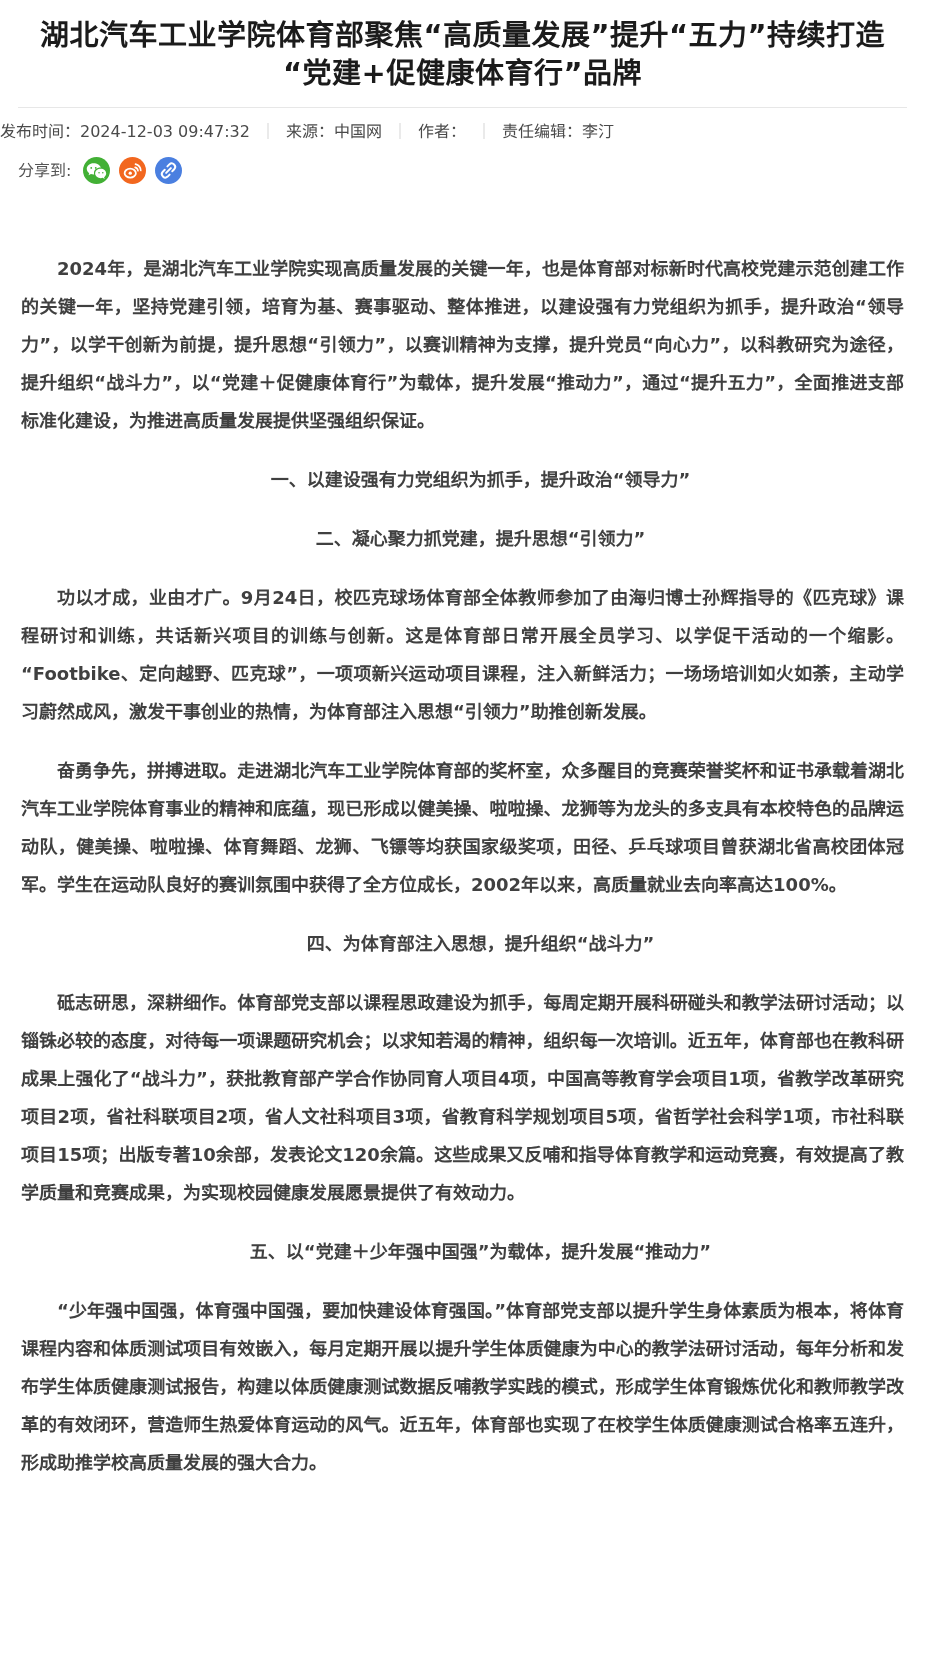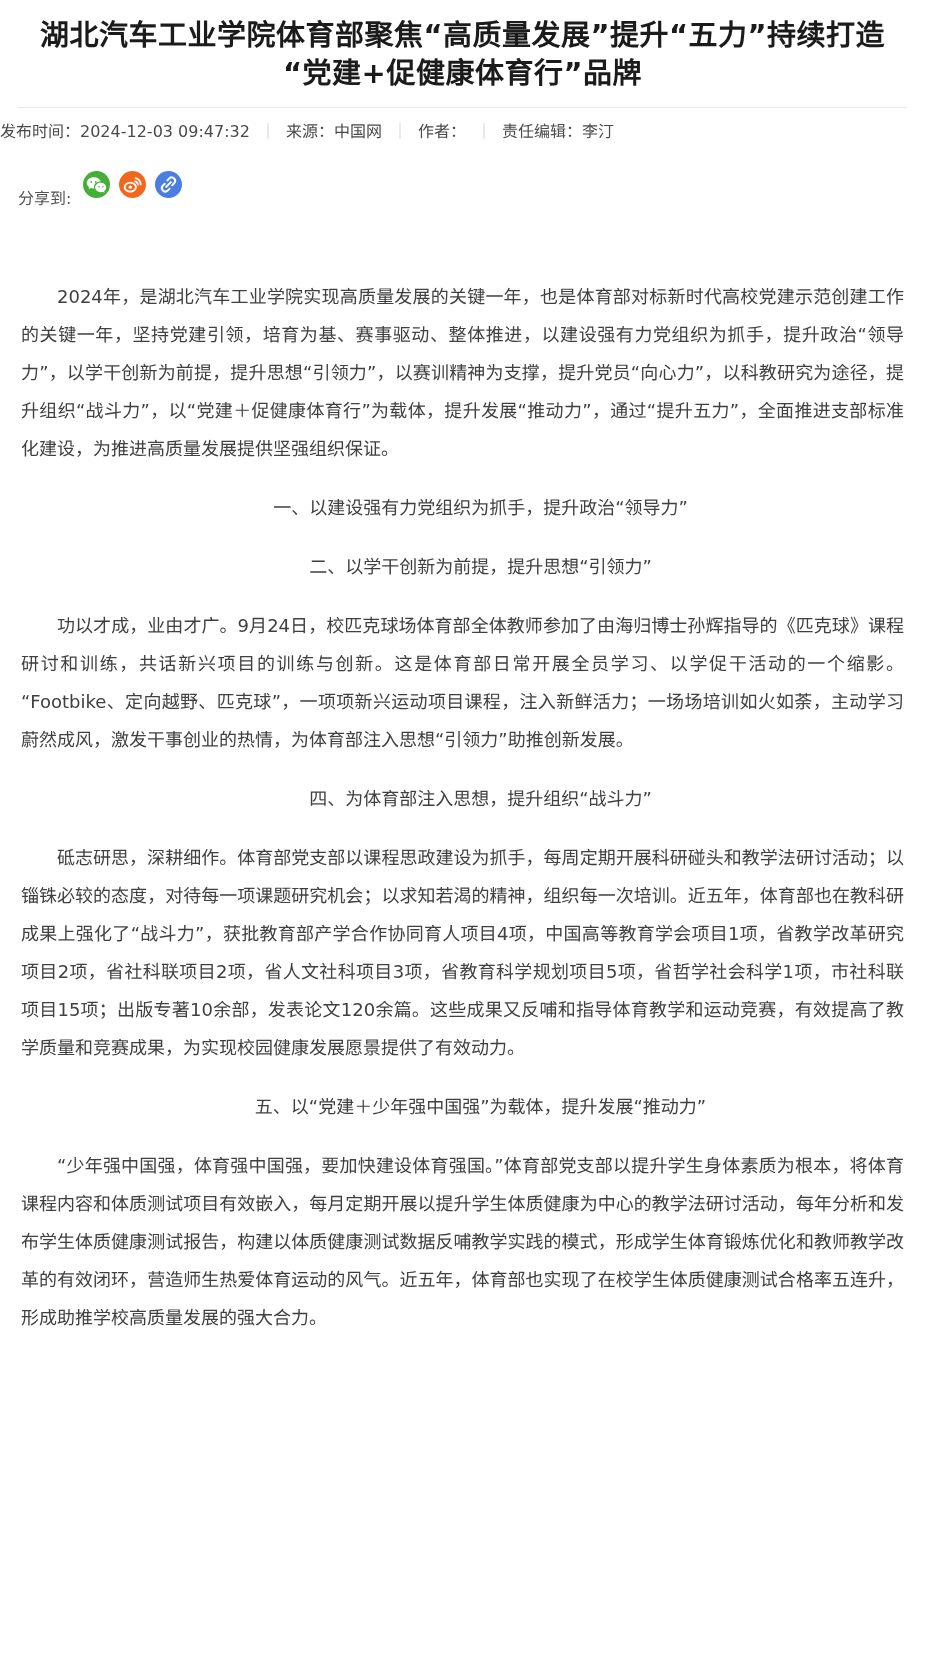--- a/index.html
+++ b/index.html
@@ -45,40 +45,39 @@
   .share-row {
     display: flex;
     align-items: center;
     padding: 13px 0 0 18px;
   }
   .share-label {
     font-size: 16px;
     color: #555555;
     margin-right: 12px;
     line-height: 27px;
-    margin-top: 28px;
   }
   .share-btn {
     width: 27px;
     height: 27px;
     border-radius: 50%;
     display: inline-flex;
     align-items: center;
     justify-content: center;
     margin-right: 9px;
     cursor: pointer;
   }
   .share-btn svg { display: block; }
   .article {
     padding: 66px 21px 30px 21px;
   }
   .para, .sec-heading {
     margin: 0 0 21px 0;
     font-size: 18px;
-    font-weight: 400;
+    font-weight: 700;
     line-height: 38px;
     color: #404040;
     text-indent: 2em;
     text-align: justify;
   }
   .sec-heading { text-align: center; }
 </style>
 </head>
 <body>
 
@@ -131,21 +130,22 @@
           <path d="M19.5 23.5l-2.6 2.6a4.6 4.6 0 0 1-6.5-6.5l2.6-2.6" stroke="#ffffff" stroke-width="2.6" stroke-linecap="round"></path>
           <path d="M14.8 21.2l6.4-6.4" stroke="#ffffff" stroke-width="2.6" stroke-linecap="round"></path>
         </svg>
       </span>
     </span>
   </div>
 
   <div class="article" id="article">
       <p class="para">2024年，是湖北汽车工业学院实现高质量发展的关键一年，也是体育部对标新时代高校党建示范创建工作的关键一年，坚持党建引领，培育为基、赛事驱动、整体推进，以建设强有力党组织为抓手，提升政治“领导力”，以学干创新为前提，提升思想“引领力”，以赛训精神为支撑，提升党员“向心力”，以科教研究为途径，提升组织“战斗力”，以“党建＋促健康体育行”为载体，提升发展“推动力”，通过“提升五力”，全面推进支部标准化建设，为推进高质量发展提供坚强组织保证。</p>
       <h2 class="sec-heading">一、以建设强有力党组织为抓手，提升政治“领导力”</h2>
-      <h2 class="sec-heading">二、以学干创新为前提，提升思想“引领力”</h2>
+      <h2 class="sec-heading">二、凝心聚力抓党建，提升思想“引领力”</h2>
       <p class="para">功以才成，业由才广。9月24日，校匹克球场体育部全体教师参加了由海归博士孙辉指导的《匹克球》课程研讨和训练，共话新兴项目的训练与创新。这是体育部日常开展全员学习、以学促干活动的一个缩影。“Footbike、定向越野、匹克球”，一项项新兴运动项目课程，注入新鲜活力；一场场培训如火如荼，主动学习蔚然成风，激发干事创业的热情，为体育部注入思想“引领力”助推创新发展。</p>
+      <p class="para">奋勇争先，拼搏进取。走进湖北汽车工业学院体育部的奖杯室，众多醒目的竞赛荣誉奖杯和证书承载着湖北汽车工业学院体育事业的精神和底蕴，现已形成以健美操、啦啦操、龙狮等为龙头的多支具有本校特色的品牌运动队，健美操、啦啦操、体育舞蹈、龙狮、飞镖等均获国家级奖项，田径、乒乓球项目曾获湖北省高校团体冠军。学生在运动队良好的赛训氛围中获得了全方位成长，2002年以来，高质量就业去向率高达100%。</p>
       <h2 class="sec-heading">四、为体育部注入思想，提升组织“战斗力”</h2>
       <p class="para">砥志研思，深耕细作。体育部党支部以课程思政建设为抓手，每周定期开展科研碰头和教学法研讨活动；以锱铢必较的态度，对待每一项课题研究机会；以求知若渴的精神，组织每一次培训。近五年，体育部也在教科研成果上强化了“战斗力”，获批教育部产学合作协同育人项目4项，中国高等教育学会项目1项，省教学改革研究项目2项，省社科联项目2项，省人文社科项目3项，省教育科学规划项目5项，省哲学社会科学1项，市社科联项目15项；出版专著10余部，发表论文120余篇。这些成果又反哺和指导体育教学和运动竞赛，有效提高了教学质量和竞赛成果，为实现校园健康发展愿景提供了有效动力。</p>
       <h2 class="sec-heading">五、以“党建＋少年强中国强”为载体，提升发展“推动力”</h2>
       <p class="para">“少年强中国强，体育强中国强，要加快建设体育强国。”体育部党支部以提升学生身体素质为根本，将体育课程内容和体质测试项目有效嵌入，每月定期开展以提升学生体质健康为中心的教学法研讨活动，每年分析和发布学生体质健康测试报告，构建以体质健康测试数据反哺教学实践的模式，形成学生体育锻炼优化和教师教学改革的有效闭环，营造师生热爱体育运动的风气。近五年，体育部也实现了在校学生体质健康测试合格率五连升，形成助推学校高质量发展的强大合力。</p>
     </div>
 
 </div>
 
 </body></html>

